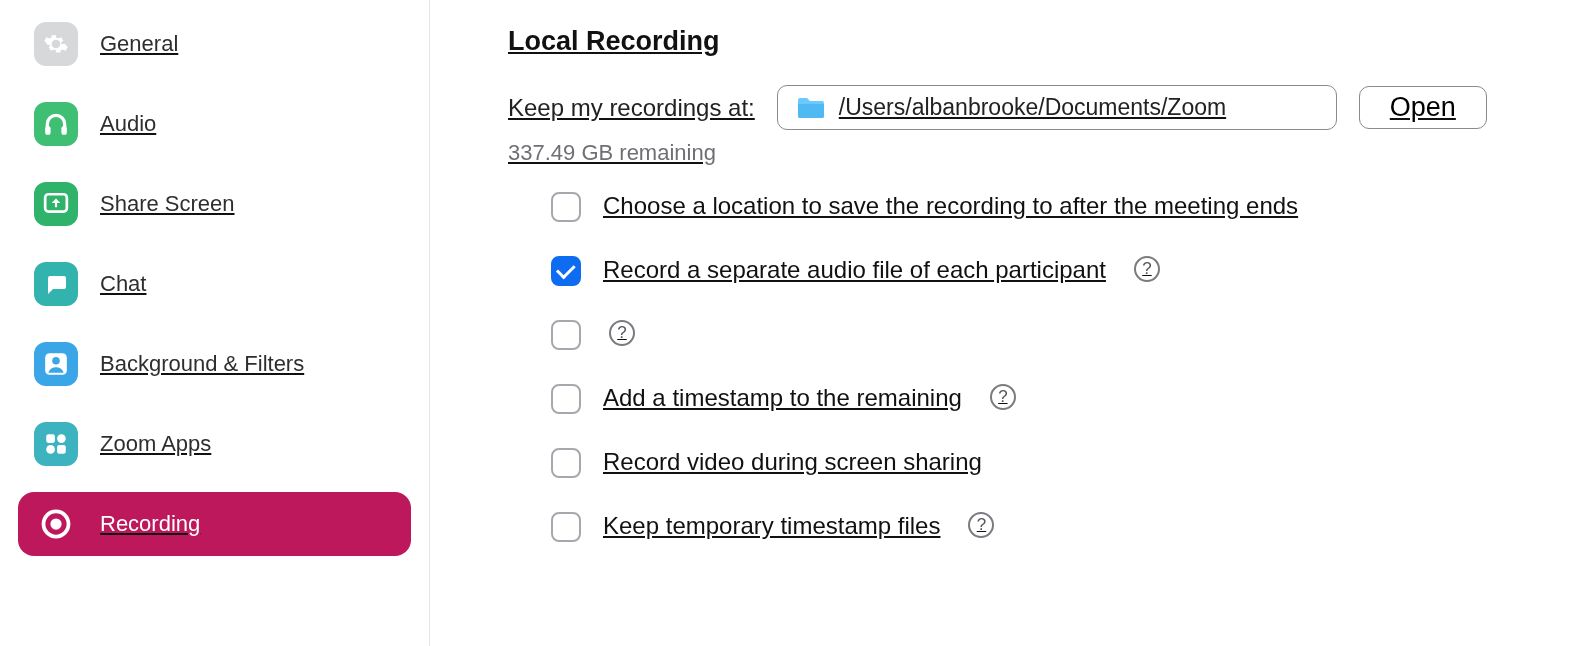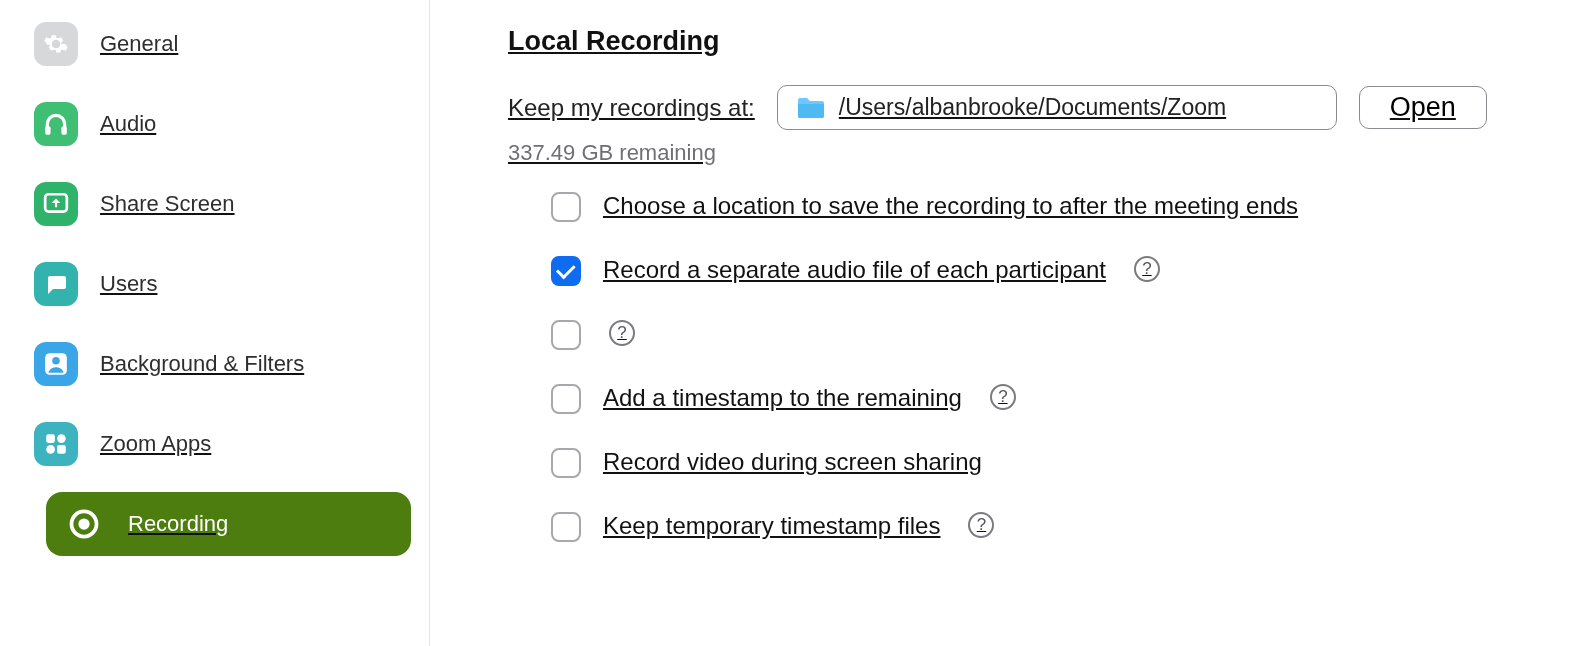--- a/index.html
+++ b/index.html
@@ -29,23 +29,22 @@
     gap: 22px;
     height: 64px;
     padding: 0 16px;
     border-radius: 16px;
     cursor: pointer;
     margin-bottom: 16px;
     color: #2e2e2e;
     font-size: 22px;
   }
   .side-item.selected {
-    background: #4d7c0f;
+    background: #be185d;
     color: #fff;
-    margin-left: 28px;
   }
   .side-icon {
     width: 44px;
     height: 44px;
     border-radius: 12px;
     display: flex;
     align-items: center;
     justify-content: center;
     flex-shrink: 0;
   }
@@ -184,21 +183,21 @@
       </span>
       <span>Share Screen</span>
     </div>
 
     <div class="side-item">
       <span class="side-icon" style="background:#33b3ae">
         <svg width="26" height="24" viewBox="0 0 24 24">
             <path fill="#fff" d="M4 4h16a2 2 0 0 1 2 2v9a2 2 0 0 1-2 2H9l-5 5V6a2 2 0 0 1 2-2z"></path>
           </svg>
       </span>
-      <span>Users</span>
+      <span>Chat</span>
     </div>
 
     <div class="side-item">
       <span class="side-icon" style="background:#3aa6e8">
         <svg width="26" height="26" viewBox="0 0 24 24">
             <rect x="2" y="2" width="20" height="20" rx="4" fill="#fff"></rect>
             <circle cx="12" cy="9" r="3.5" fill="#3aa6e8"></circle>
             <path fill="#3aa6e8" d="M5 20c1-4 5-5 7-5s6 1 7 5z"></path>
           </svg>
       </span>

